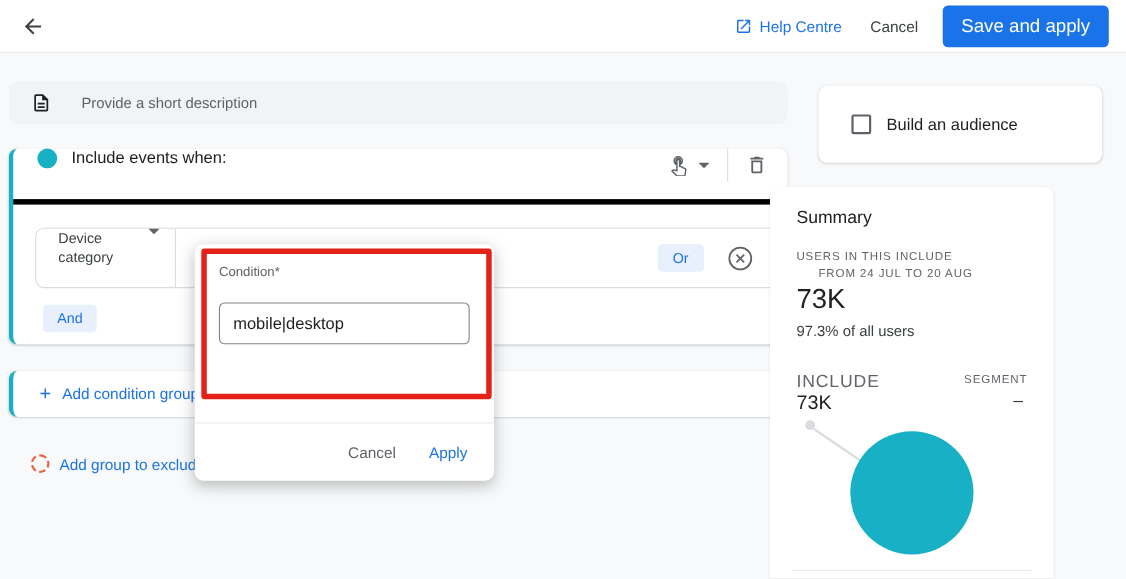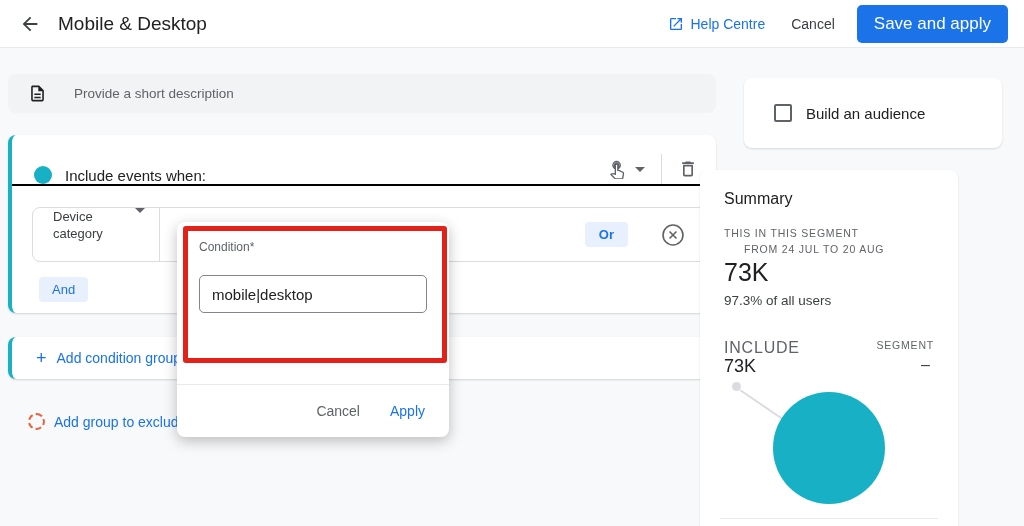--- a/index.html
+++ b/index.html
@@ -18,35 +18,35 @@
               font-family:inherit; font-size:17px; font-weight:500; padding:9px 17px; cursor:pointer; }
 
   
   .desc-bar { position:absolute; left:8px; top:74px; width:708px; height:39px; background:#f1f3f4;
               border-radius:8px; display:flex; align-items:center; }
   .desc-bar .ic { margin-left:20px; }
   .desc-placeholder { margin-left:27px; color:#5f6368; font-size:13.5px; }
 
   .include-card { position:absolute; left:8px; top:135px; width:708px; height:178px; background:#fff;
                   border-radius:8px; border-left:4px solid #17b0c4; box-shadow:0 1px 2px rgba(60,64,67,.2); }
-  .include-header { height:51px; display:flex; align-items:flex-end; padding:0 18px 0 22px; border-bottom:2px solid #000000; }
+  .include-header { height:51px; display:flex; align-items:flex-start; padding:0 18px 0 22px; border-bottom:5px solid #000000; }
   .teal-dot { width:18px; height:18px; border-radius:50%; background:#17b0c4; }
   .include-title { margin-left:13px; font-size:15px; font-weight:500; color:#202124; }
   .header-tools { margin-left:auto; display:flex; align-items:center; }
   .caret { width:0; height:0; border-left:5px solid transparent; border-right:5px solid transparent;
            border-top:5px solid #5f6368; margin-left:8px; }
   .vdiv { width:1px; height:30px; background:#dadce0; margin:0 16px; }
 
   .cond-row { position:absolute; left:20px; top:72px; width:675px; height:55px; border:1px solid #dadce0;
               border-radius:8px; background:#fff; display:flex; align-items:center; }
   .dim-cell { display:flex; height:100%; padding:0 14px 0 20px;
               border-right:1px solid #dadce0; cursor:pointer; }
   .dim-label { font-size:13px; font-weight:500; color:#3c4043; line-height:17px; width:74px; }
-  .or-chip { position:absolute; right:78px; top:14px; background:#e8f0fe; color:#1a73e8; font-size:13px;
-             font-weight:700; border-radius:4px; padding:5px 14px; cursor:pointer; }
+  .or-chip { position:absolute; right:66px; top:14px; background:#e8f0fe; color:#1a73e8; font-size:13px;
+             font-weight:400; border-radius:4px; padding:5px 14px; cursor:pointer; }
   .x-circle { position:absolute; right:20px; top:14px; width:26px; height:26px; cursor:pointer; }
 
   .and-chip { position:absolute; left:27px; top:142px; background:#e8f0fe; color:#1a73e8; font-size:13px;
               font-weight:500; border-radius:4px; padding:5px 13px; cursor:pointer; }
 
   .addgroup-card { position:absolute; left:8px; top:337px; width:708px; height:42px; background:#fff;
                    border-radius:8px; border-left:4px solid #17b0c4; box-shadow:0 1px 2px rgba(60,64,67,.2);
                    display:flex; align-items:center; }
   .add-cond { display:flex; align-items:center; gap:10px; margin-left:24px; color:#1a73e8;
               font-size:14px; font-weight:500; cursor:pointer; }
@@ -102,21 +102,20 @@
 </style>
 </head>
 <body>
 
 <div class="topbar">
   <div class="back-btn">
     <svg class="ic-svg" width="22" height="22" viewBox="0 0 24 24">
       <path d="M20 11H7.83l5.59-5.59L12 4l-8 8 8 8 1.41-1.41L7.83 13H20v-2z" fill="#3c4043"></path>
     </svg>
   </div>
-  <div class="page-title">Mobile &amp; Desktop</div>
   <div class="topbar-right">
     <div class="help-link">
       <svg class="ic-svg" width="16" height="16" viewBox="0 0 24 24">
         <path d="M19 19H5V5h7V3H5c-1.11 0-2 .9-2 2v14c0 1.1.89 2 2 2h14c1.1 0 2-.9 2-2v-7h-2v7zM14 3v2h3.59l-9.83 9.83 1.41 1.41L19 6.41V10h2V3h-7z" fill="#1a73e8"></path>
       </svg>
       <span>Help Centre</span>
     </div>
     <div class="cancel-link">Cancel</div>
     <button class="save-btn">Save and apply</button>
   </div>
@@ -193,21 +192,21 @@
 
 <div class="annotation-box"></div>
 
 <div class="audience-card">
   <div class="checkbox"></div>
   <div class="audience-label">Build an audience</div>
 </div>
 
 <div class="summary-card">
   <div class="summary-title">Summary</div>
-  <div class="cap cap1">THIS IN THIS SEGMENT</div>
+  <div class="cap cap1">USERS IN THIS INCLUDE</div>
   <div class="cap cap2">FROM 24 JUL TO 20 AUG</div>
   <div class="users-big">73K</div>
   <div class="pct-text">97.3% of all users</div>
   <div class="inc-label">INCLUDE</div>
   <div class="exc-label">SEGMENT</div>
   <div class="inc-value">73K</div>
   <div class="exc-value">–</div>
 
   <svg class="leader-svg" width="258" height="356">
     <line x1="40" y1="220" x2="84" y2="250" stroke="#dadce0" stroke-width="2"></line>

